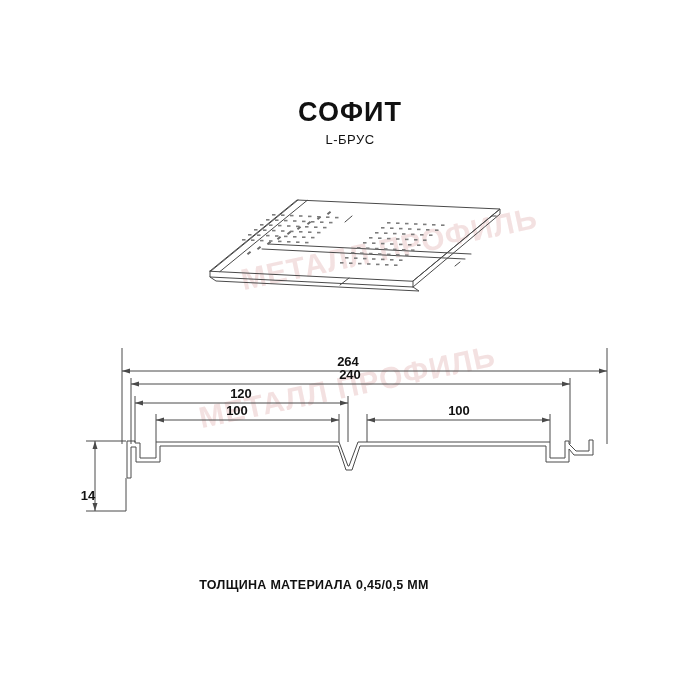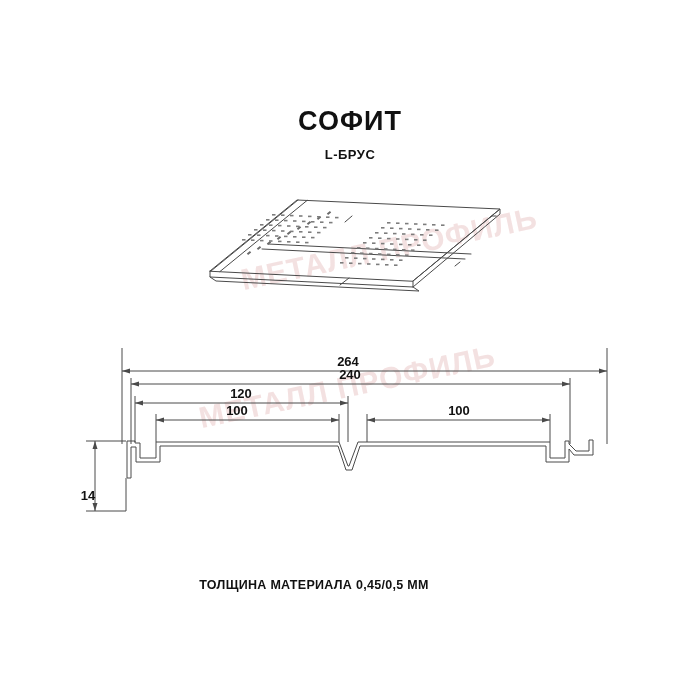--- a/index.html
+++ b/index.html
@@ -25,29 +25,29 @@
     top: 98px;
     left: 0;
     width: 700px;
     text-align: center;
   }
   .title {
     font-size: 27px;
     font-weight: bold;
     letter-spacing: 1px;
     color: #111;
-    margin: 9px;
+    margin: 0;
     line-height: 1.1;
   }
   .subtitle {
     font-size: 13px;
-    font-weight: bold;
+    font-weight: normal;
     letter-spacing: 0.5px;
     color: #111;
-    margin-top: 10px;
+    margin-top: 4px;
   }
   .footer-note {
     position: absolute;
     top: 578px;
     left: 0;
     width: 628px;
     text-align: center;
     font-size: 12.5px;
     font-weight: bold;
     letter-spacing: 0.3px;

